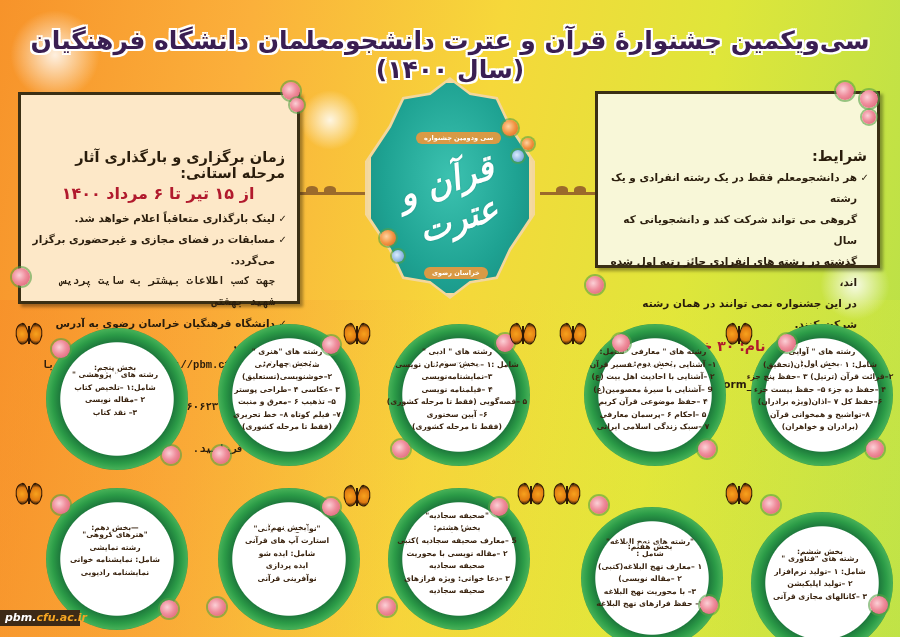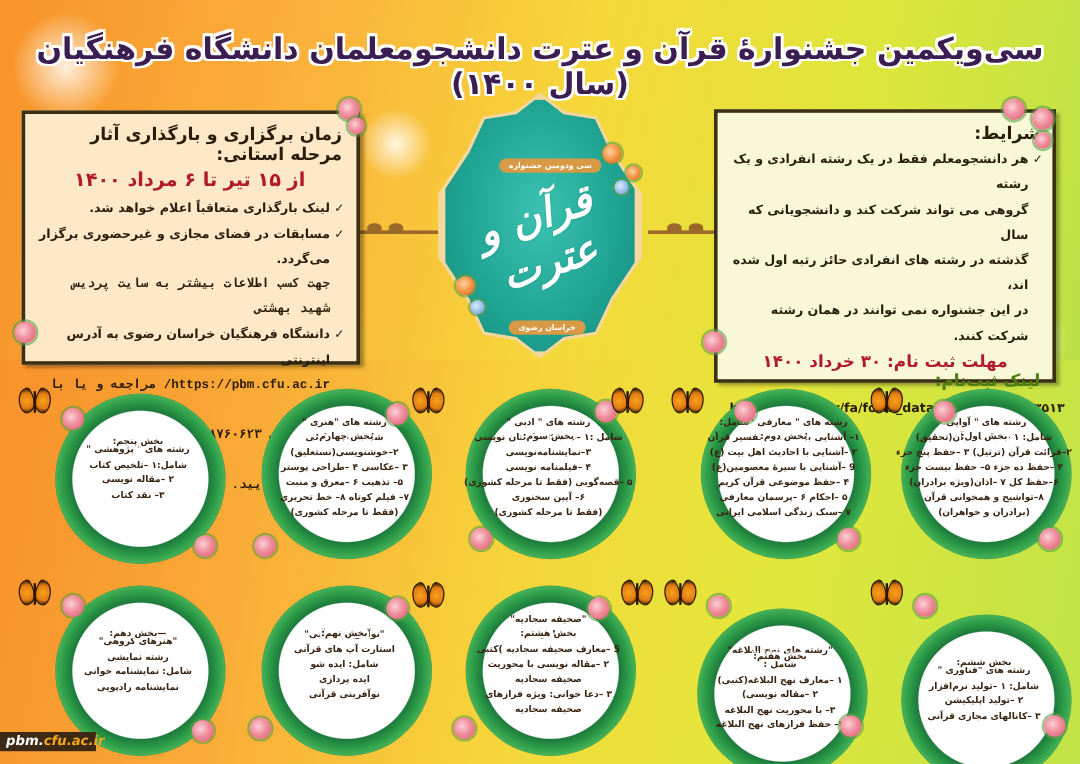--- a/index.html
+++ b/index.html
@@ -20,23 +20,23 @@
     color: #3a1e52; letter-spacing: -0.5px;
     text-shadow: -2px -2px 0 #fff, 2px -2px 0 #fff, -2px 2px 0 #fff, 2px 2px 0 #fff, 0 2px 0 #fff, 0 -2px 0 #fff, 2px 0 0 #fff, -2px 0 0 #fff;
   }
 
   .panel {
     position: absolute; background: #fbf3d6;
     border: 3px solid #3b2f14; box-shadow: 3px 3px 3px rgba(0,0,0,0.35);
     color: #2a1d0c; font-weight: bold;
   }
   .panel-left { left: 18px; top: 92px; width: 282px; height: 212px; background: #fde8c8; padding: 10px 12px 6px 10px; }
-  .panel-right { left: 595px; top: 91px; width: 285px; height: 228px; background: #f8f7d8; padding: 10px 10px 6px 10px; }
-
-  .panel-heading { font-size: 14.5px; color: #2a1d0c; margin-bottom: 3px; }
+  .panel-right { left: 595px; top: 91px; width: 285px; height: 177px; background: #f8f7d8; padding: 10px 10px 6px 10px; }
+
+  .panel-heading { font-size: 14.5px; color: #2a1d0c; margin-bottom: 3px; margin-top: 44px; }
   .panel-date { font-size: 16px; color: #b11a2d; text-align: center; margin-bottom: 5px; }
   .panel-item { font-size: 10.5px; line-height: 21px; position: relative; padding-right: 10px; }
   .panel-item .check { position: absolute; right: -2px; top: 0; font-size: 10px; }
   .panel-item.no-check { padding-right: 10px; font-family: Liberation Mono, monospace; }
   .panel-deadline { font-size: 14px; color: #b11a2d; text-align: center; margin-top: 3px; }
   .panel-linklabel { font-size: 14px; color: #4d7c0f; text-align: right; }
   .panel-url { font-size: 10.5px; direction: ltr; text-align: right; margin-top: 8px; margin-right: -6px; }
 
   .branch { position: absolute; top: 192px; height: 3px; background: #9b6a2b; }
   .bird { position: absolute; width: 12px; height: 7px; background: #9b6a2b; border-radius: 60% 60% 20% 20%; }

